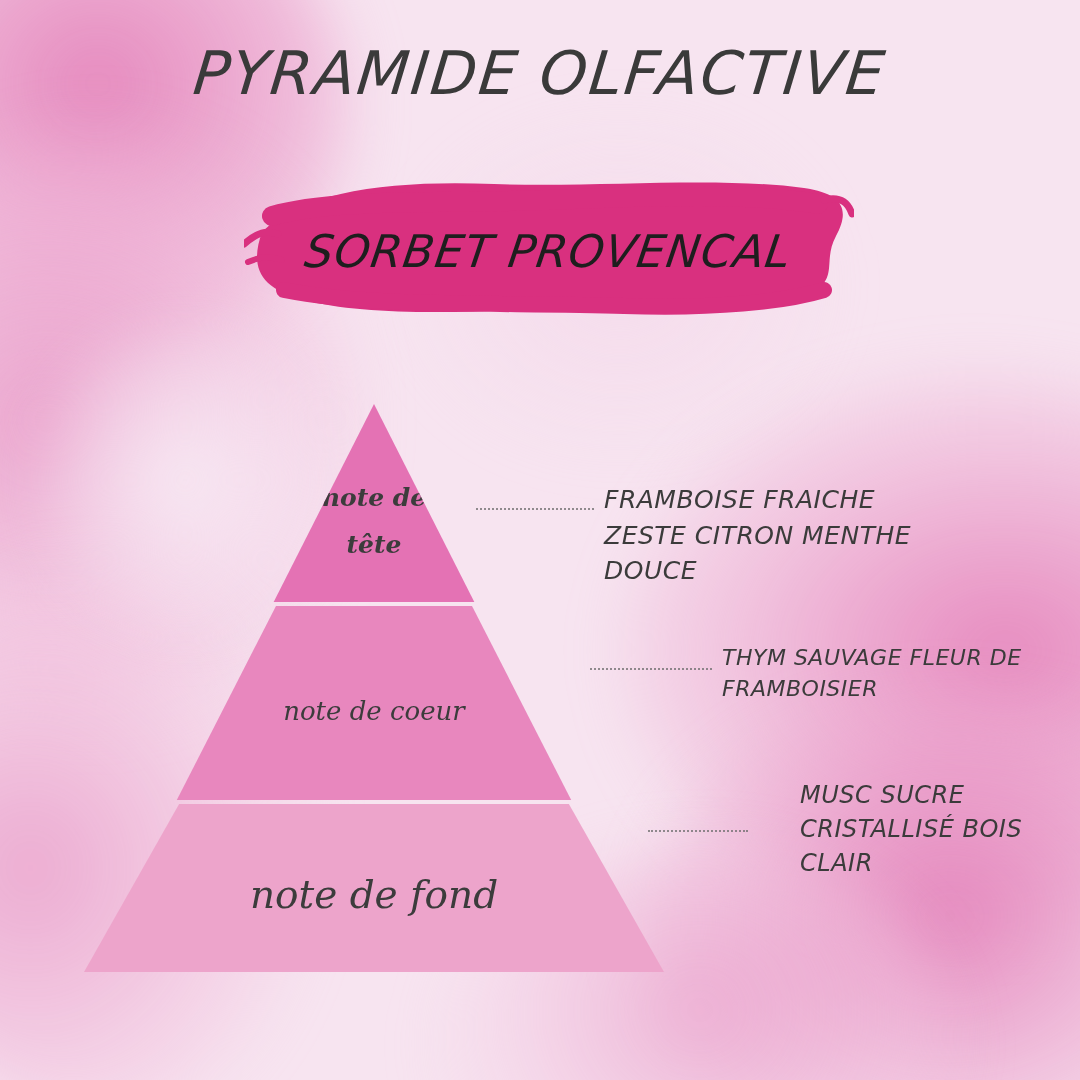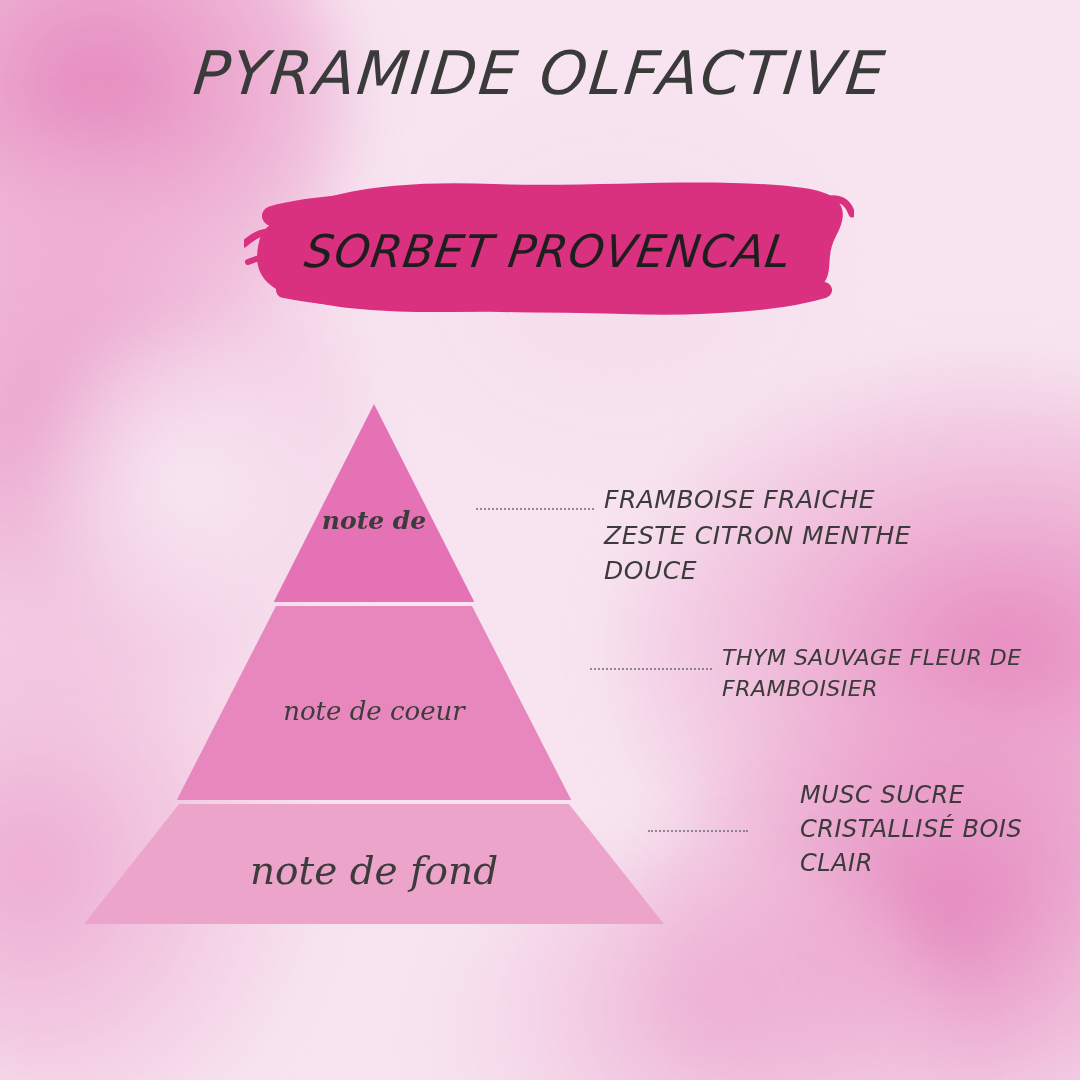--- a/index.html
+++ b/index.html
@@ -152,21 +152,21 @@
     height: 194px;
     background: #e887be;
     clip-path: polygon(33.1% 0%, 66.9% 0%, 84% 100%, 16% 100%);
   }
   .layer-mid .lab {
     font-size: 26px;
     transform: translateY(8px);
   }
   .layer-bot {
     top: 400px;
-    height: 120px;
+    height: 168px;
     background: #eda4cb;
     clip-path: polygon(16.4% 0%, 83.6% 0%, 100% 100%, 0% 100%);
   }
   .layer-bot .lab {
     font-size: 39px;
     transform: translateY(6px);
   }
 
   
   .note {
@@ -219,20 +219,21 @@
       <path d="M580,30 C596,26 604,32 608,44" stroke="#d9307f" stroke-width="7" fill="none" stroke-linecap="round"></path>
     </svg>
     <div class="banner-text">SORBET PROVENCAL</div>
   </div>
 
   <div class="pyramid">
 
     <div class="pyr-layer layer-top">
       <div class="lab">
         <div>note de</div>
+        <div>tête</div>
       </div>
     </div>
 
     <div class="pyr-layer layer-mid">
       <div class="lab">note de coeur</div>
     </div>
 
     <div class="pyr-layer layer-bot">
       <div class="lab">note de fond</div>
     </div>

